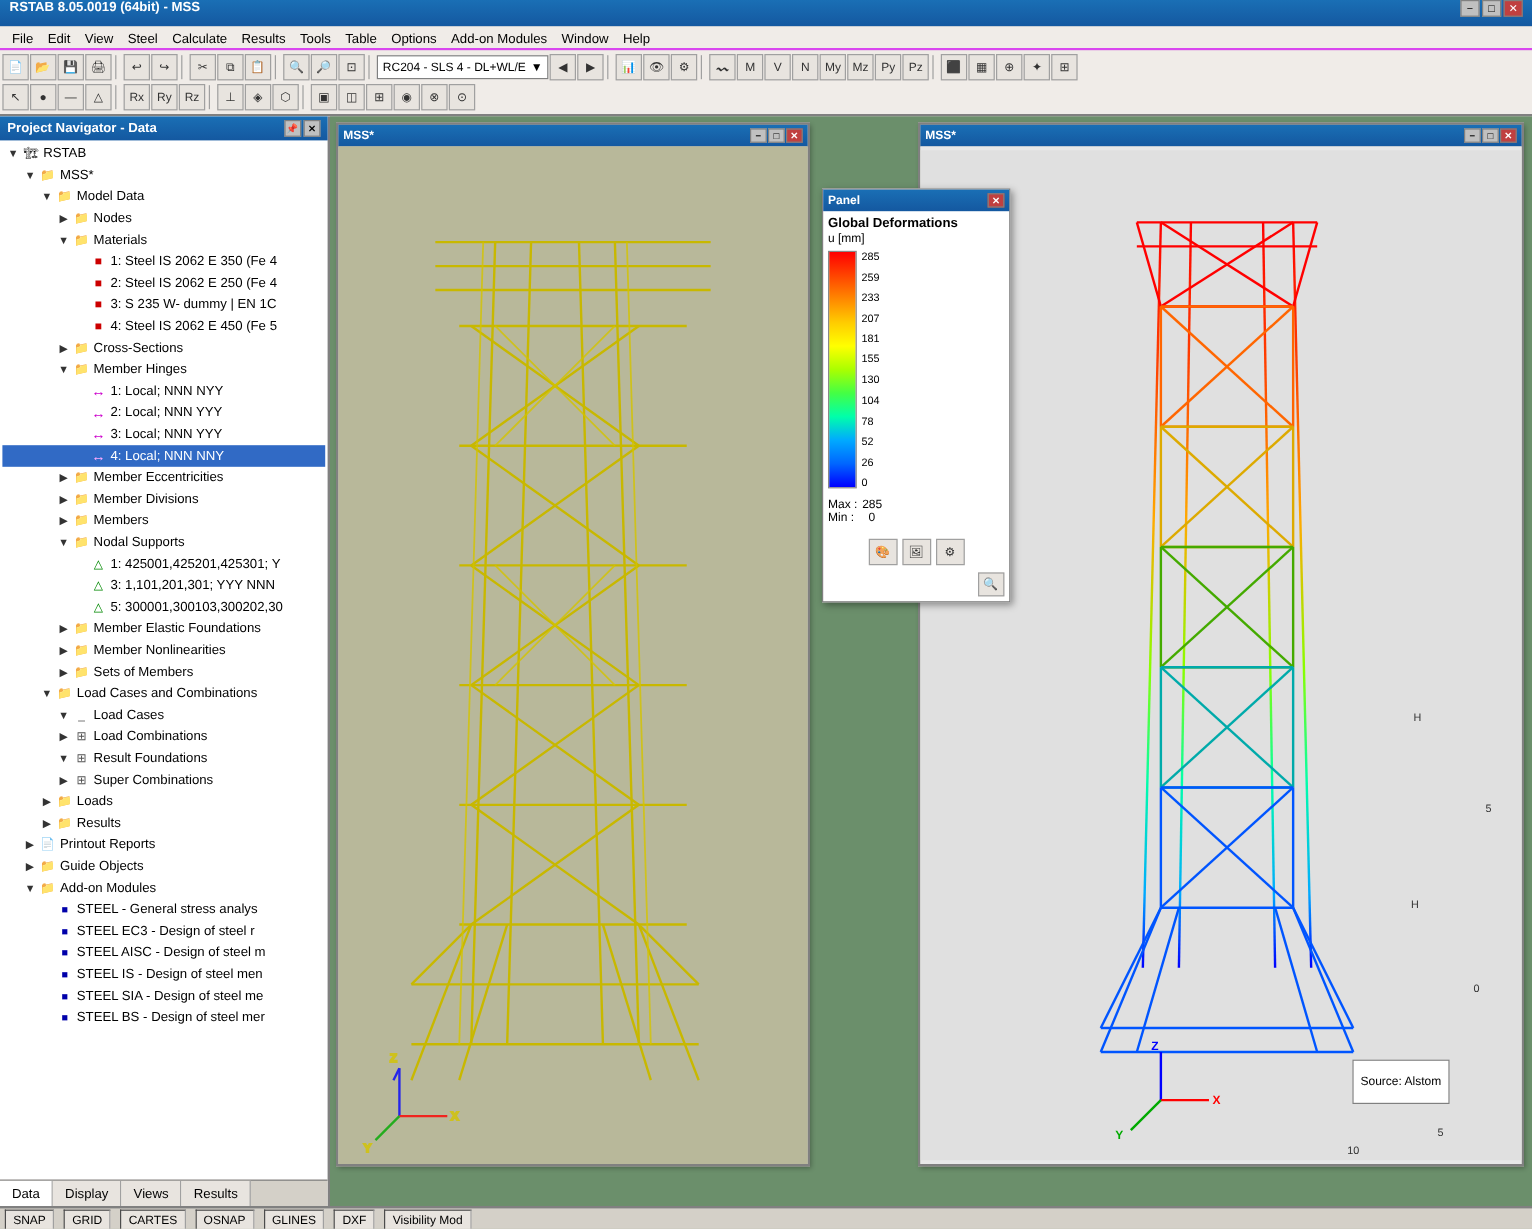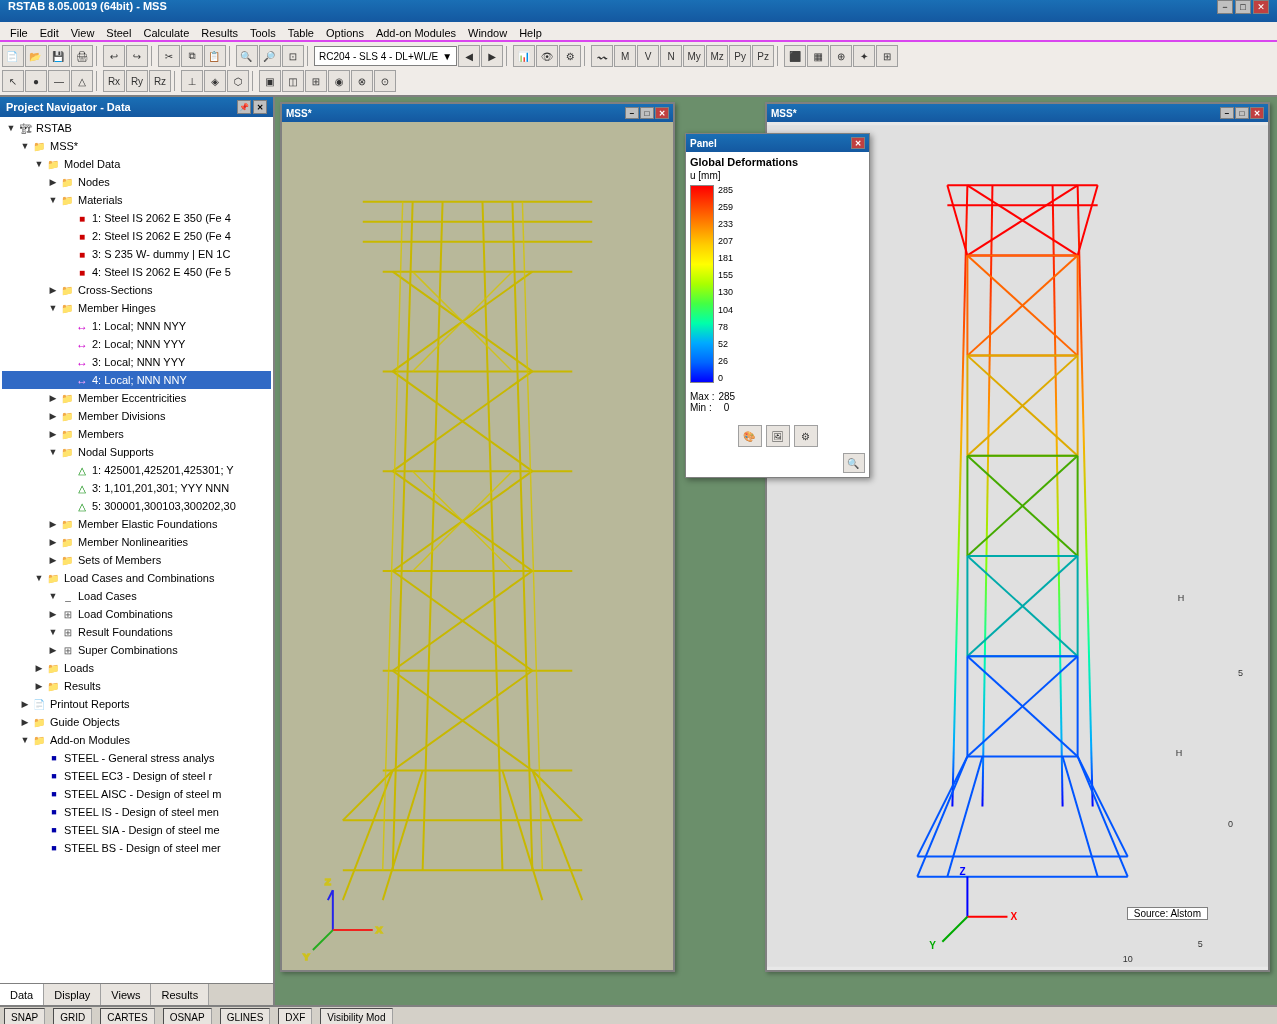--- a/index.html
+++ b/index.html
@@ -61,21 +61,21 @@
     
     .panel-window { position: absolute; background: white; border: 1px solid #808080; box-shadow: 2px 2px 6px rgba(0,0,0,0.4); z-index: 10; }
     .panel-window-title { background: linear-gradient(to bottom, #1a6fb5, #1458a0); color: white; height: 18px; display: flex; align-items: center; padding: 0 4px; font-size: 10px; font-weight: bold; justify-content: space-between; }
     .panel-window-content { padding: 4px; }
     
     
     .status-bar { height: 22px; background: #d4d0c8; border-top: 2px solid #808080; display: flex; align-items: center; padding: 0 4px; gap: 8px; }
     .status-item { padding: 1px 6px; border: 1px inset #a0a0a0; background: #e8e4df; font-size: 10px; height: 18px; display: flex; align-items: center; }
     
     
-    .source-label { background: white; border: 1px solid #808080; padding: 0 6px; font-size: 10px; position: absolute; }
+    .source-label { background: white; border: 1px solid #808080; padding: 12px 6px; font-size: 10px; position: absolute; }
 
     
     .structure-canvas { position: absolute; top: 0; left: 0; width: 100%; height: 100%; }
     
     
     .deform-canvas { position: absolute; top: 0; left: 0; width: 100%; height: 100%; }
   </style>
 </head>
 <body>
 
@@ -660,21 +660,21 @@
           <text x="430" y="820" fill="#333" font-size="9">5</text>
           <text x="355" y="835" fill="#333" font-size="9">10</text>
           <text x="460" y="700" fill="#333" font-size="9">0</text>
           <text x="470" y="550" fill="#333" font-size="9">5</text>
         </svg>
 
         <div class="source-label" style="bottom:50px; right:60px;">Source: Alstom</div>
       </div>
     </div>
 
-    <div class="panel-window" style="left:410px; top:36px; width:185px; z-index:20;">
+    <div class="panel-window" style="left:410px; top:60px; width:157px; z-index:20;">
       <div class="panel-window-title">
         <span>Panel</span>
         <span class="inner-tb-btn close" style="background:#c04040; color:white; border:1px solid #808080;">✕</span>
       </div>
       <div class="panel-window-content">
         <div style="font-size:11px; font-weight:bold; margin-bottom:2px;">Global Deformations</div>
         <div style="font-size:10px; margin-bottom:4px;">u [mm]</div>
 
         <div style="display:flex; gap:4px;">
 

